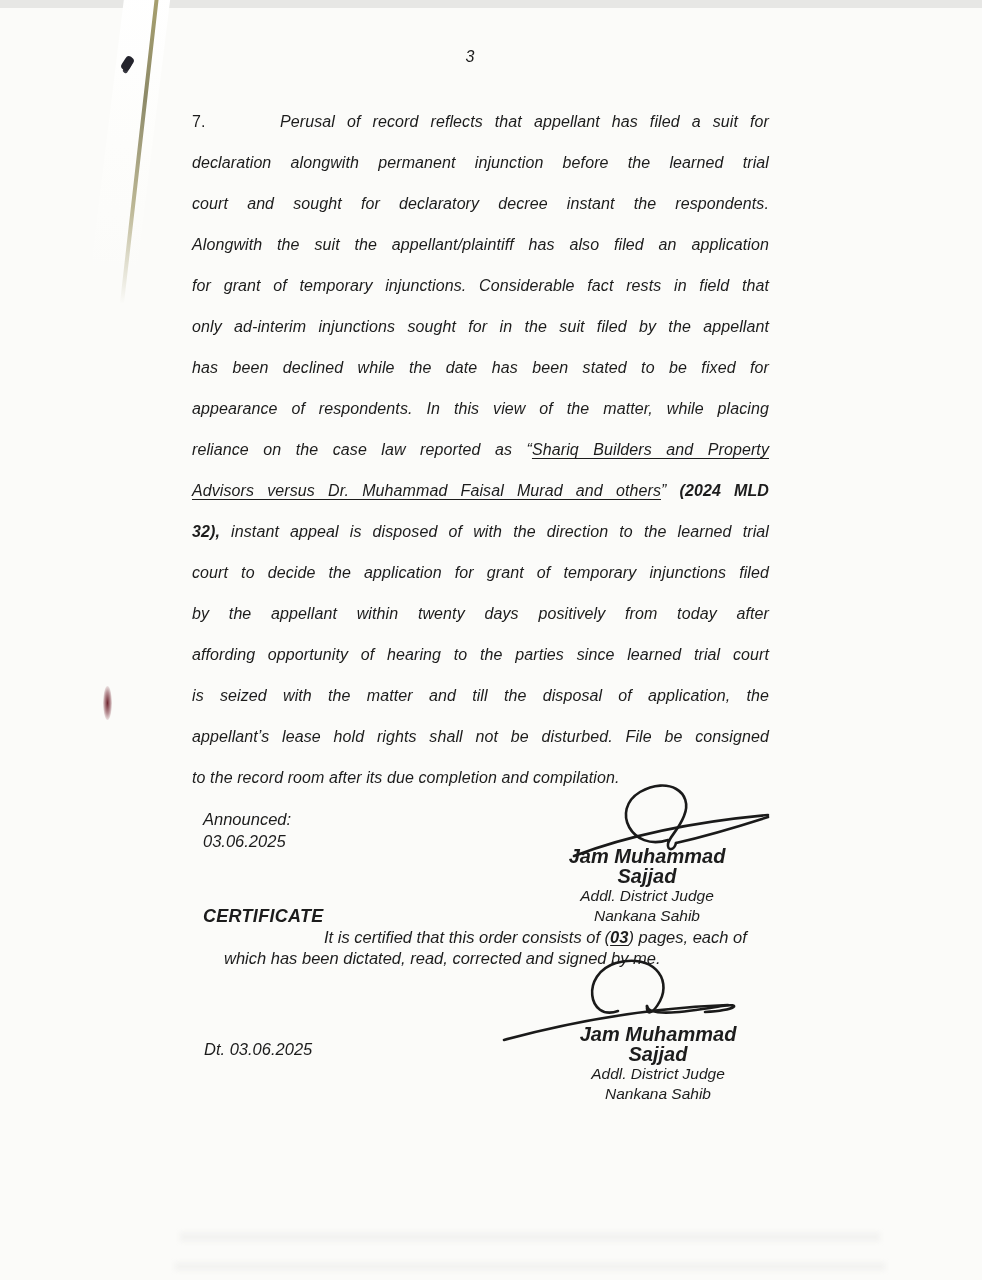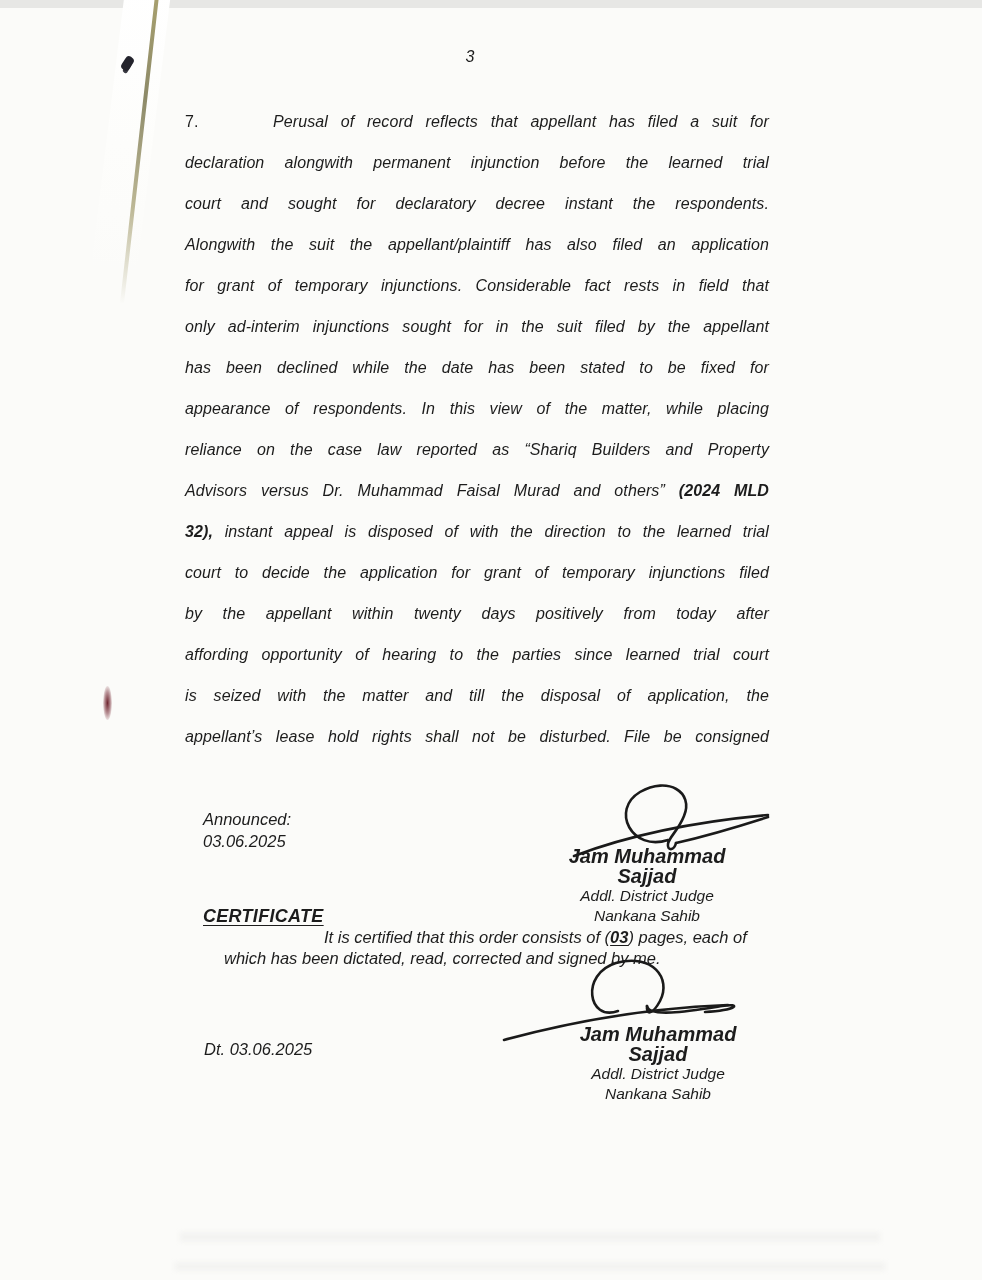--- a/index.html
+++ b/index.html
@@ -21,39 +21,39 @@
   
   .red-mark{position:absolute;left:103px;top:686px;width:9px;height:34px;background:radial-gradient(ellipse at center,#6f2630 0%,rgba(130,60,70,.55) 45%,rgba(160,120,120,0) 78%);border-radius:50%;}
   
   .ghost-band{position:absolute;background:#f3f3f1;filter:blur(2px);}
   .gb1{left:180px;top:1232px;width:700px;height:10px;}
   .gb2{left:175px;top:1262px;width:710px;height:9px;}
 
   .page-number{position:absolute;left:430px;top:48px;width:80px;text-align:center;font-size:16px;font-style:italic;}
 
   .order-paragraph{position:absolute;left:185px;top:101px;width:584px;font-size:16px;font-style:italic;letter-spacing:.1px;}
-  .pline{line-height:41px;height:41px;text-align:justify;text-align-last:justify;white-space:normal;}
+  .pline{line-height:41px;height:41px;text-align:justify;text-align-last:justify;white-space:normal;margin-left:7px;}
   .pline.last{text-align-last:left;}
   .pline .pnum{display:inline-block;width:88px;font-style:normal;}
-  .pline .u{text-underline-offset:3px;}
+  .pline .u{text-decoration:underline;text-underline-offset:3px;}
   .pline .b{font-weight:700;}
 
   .announced-block{position:absolute;left:203px;top:808px;font-size:16.5px;font-style:italic;line-height:22px;}
 
   .sig-block{position:absolute;font-style:italic;text-align:center;}
   .sig-block .sig-name{font-weight:700;font-size:20px;line-height:20px;}
   .sig-block .sig-title,.sig-block .sig-loc{font-size:15.5px;line-height:19.5px;}
   .sig1-text{left:547px;top:846px;width:200px;}
   .sig2-text{left:553px;top:1024px;width:210px;}
   .sig-svg{position:absolute;pointer-events:none;}
   .sig-svg path{fill:none;stroke:#1a1a1a;stroke-width:2.6;stroke-linecap:round;}
   .sig1-svg{left:572px;top:780px;}
   .sig2-svg{left:500px;top:956px;}
 
-  .certificate-heading{position:absolute;left:203px;top:906px;font-size:18px;font-style:italic;font-weight:700;text-decoration:underline;text-underline-offset:3px;letter-spacing:.3px;}
+  .certificate-heading{position:absolute;left:203px;top:906px;font-size:18px;font-style:italic;font-weight:700;text-underline-offset:3px;letter-spacing:.3px;}
   .certificate-body{position:absolute;left:200px;top:927px;width:585px;font-size:16.5px;font-style:italic;line-height:20.5px;margin-left:24px;}
   .cert-indent{display:inline-block;width:100px;}
   .cert-count{font-weight:700;text-decoration:underline;text-underline-offset:2px;}
 
   .dt-line{position:absolute;left:204px;top:1040px;font-size:16.5px;font-style:italic;}
 </style>
 </head>
 <body>
 
 <div class="page">
@@ -82,20 +82,21 @@
       <div class="pline"><span>has been declined while the date has been stated to be fixed for</span></div>
       <div class="pline"><span>appearance of respondents. In this view of the matter, while placing</span></div>
       <div class="pline"><span>reliance on the case law reported as “</span><span class="u">Shariq Builders and Property</span></div>
       <div class="pline"><span class="u">Advisors versus Dr. Muhammad Faisal Murad and others</span><span>” </span><span class="b">(2024 MLD</span></div>
       <div class="pline"><span class="b">32),</span><span> instant appeal is disposed of with the direction to the learned trial</span></div>
       <div class="pline"><span>court to decide the application for grant of temporary injunctions filed</span></div>
       <div class="pline"><span>by the appellant within twenty days positively from today after</span></div>
       <div class="pline"><span>affording opportunity of hearing to the parties since learned trial court</span></div>
       <div class="pline"><span>is seized with the matter and till the disposal of application, the</span></div>
       <div class="pline"><span>appellant’s lease hold rights shall not be disturbed. File be consigned</span></div>
+      <div class="pline last"><span>to the record room after its due completion and compilation.</span></div>
     </div>
 
   <div class="announced-block">
     <div>Announced:</div>
     <div>03.06.2025</div>
   </div>
 
   <svg class="sig-svg sig1-svg" width="210" height="85" viewBox="0 0 210 85">
     <path d="M96,60 C60,72 38,30 68,12 C96,-4 122,12 112,36 C106,51 97,57 96,64 C95,71 102,71 104,63"></path>
     <path d="M2,76 C60,54 130,41 196,35"></path>

